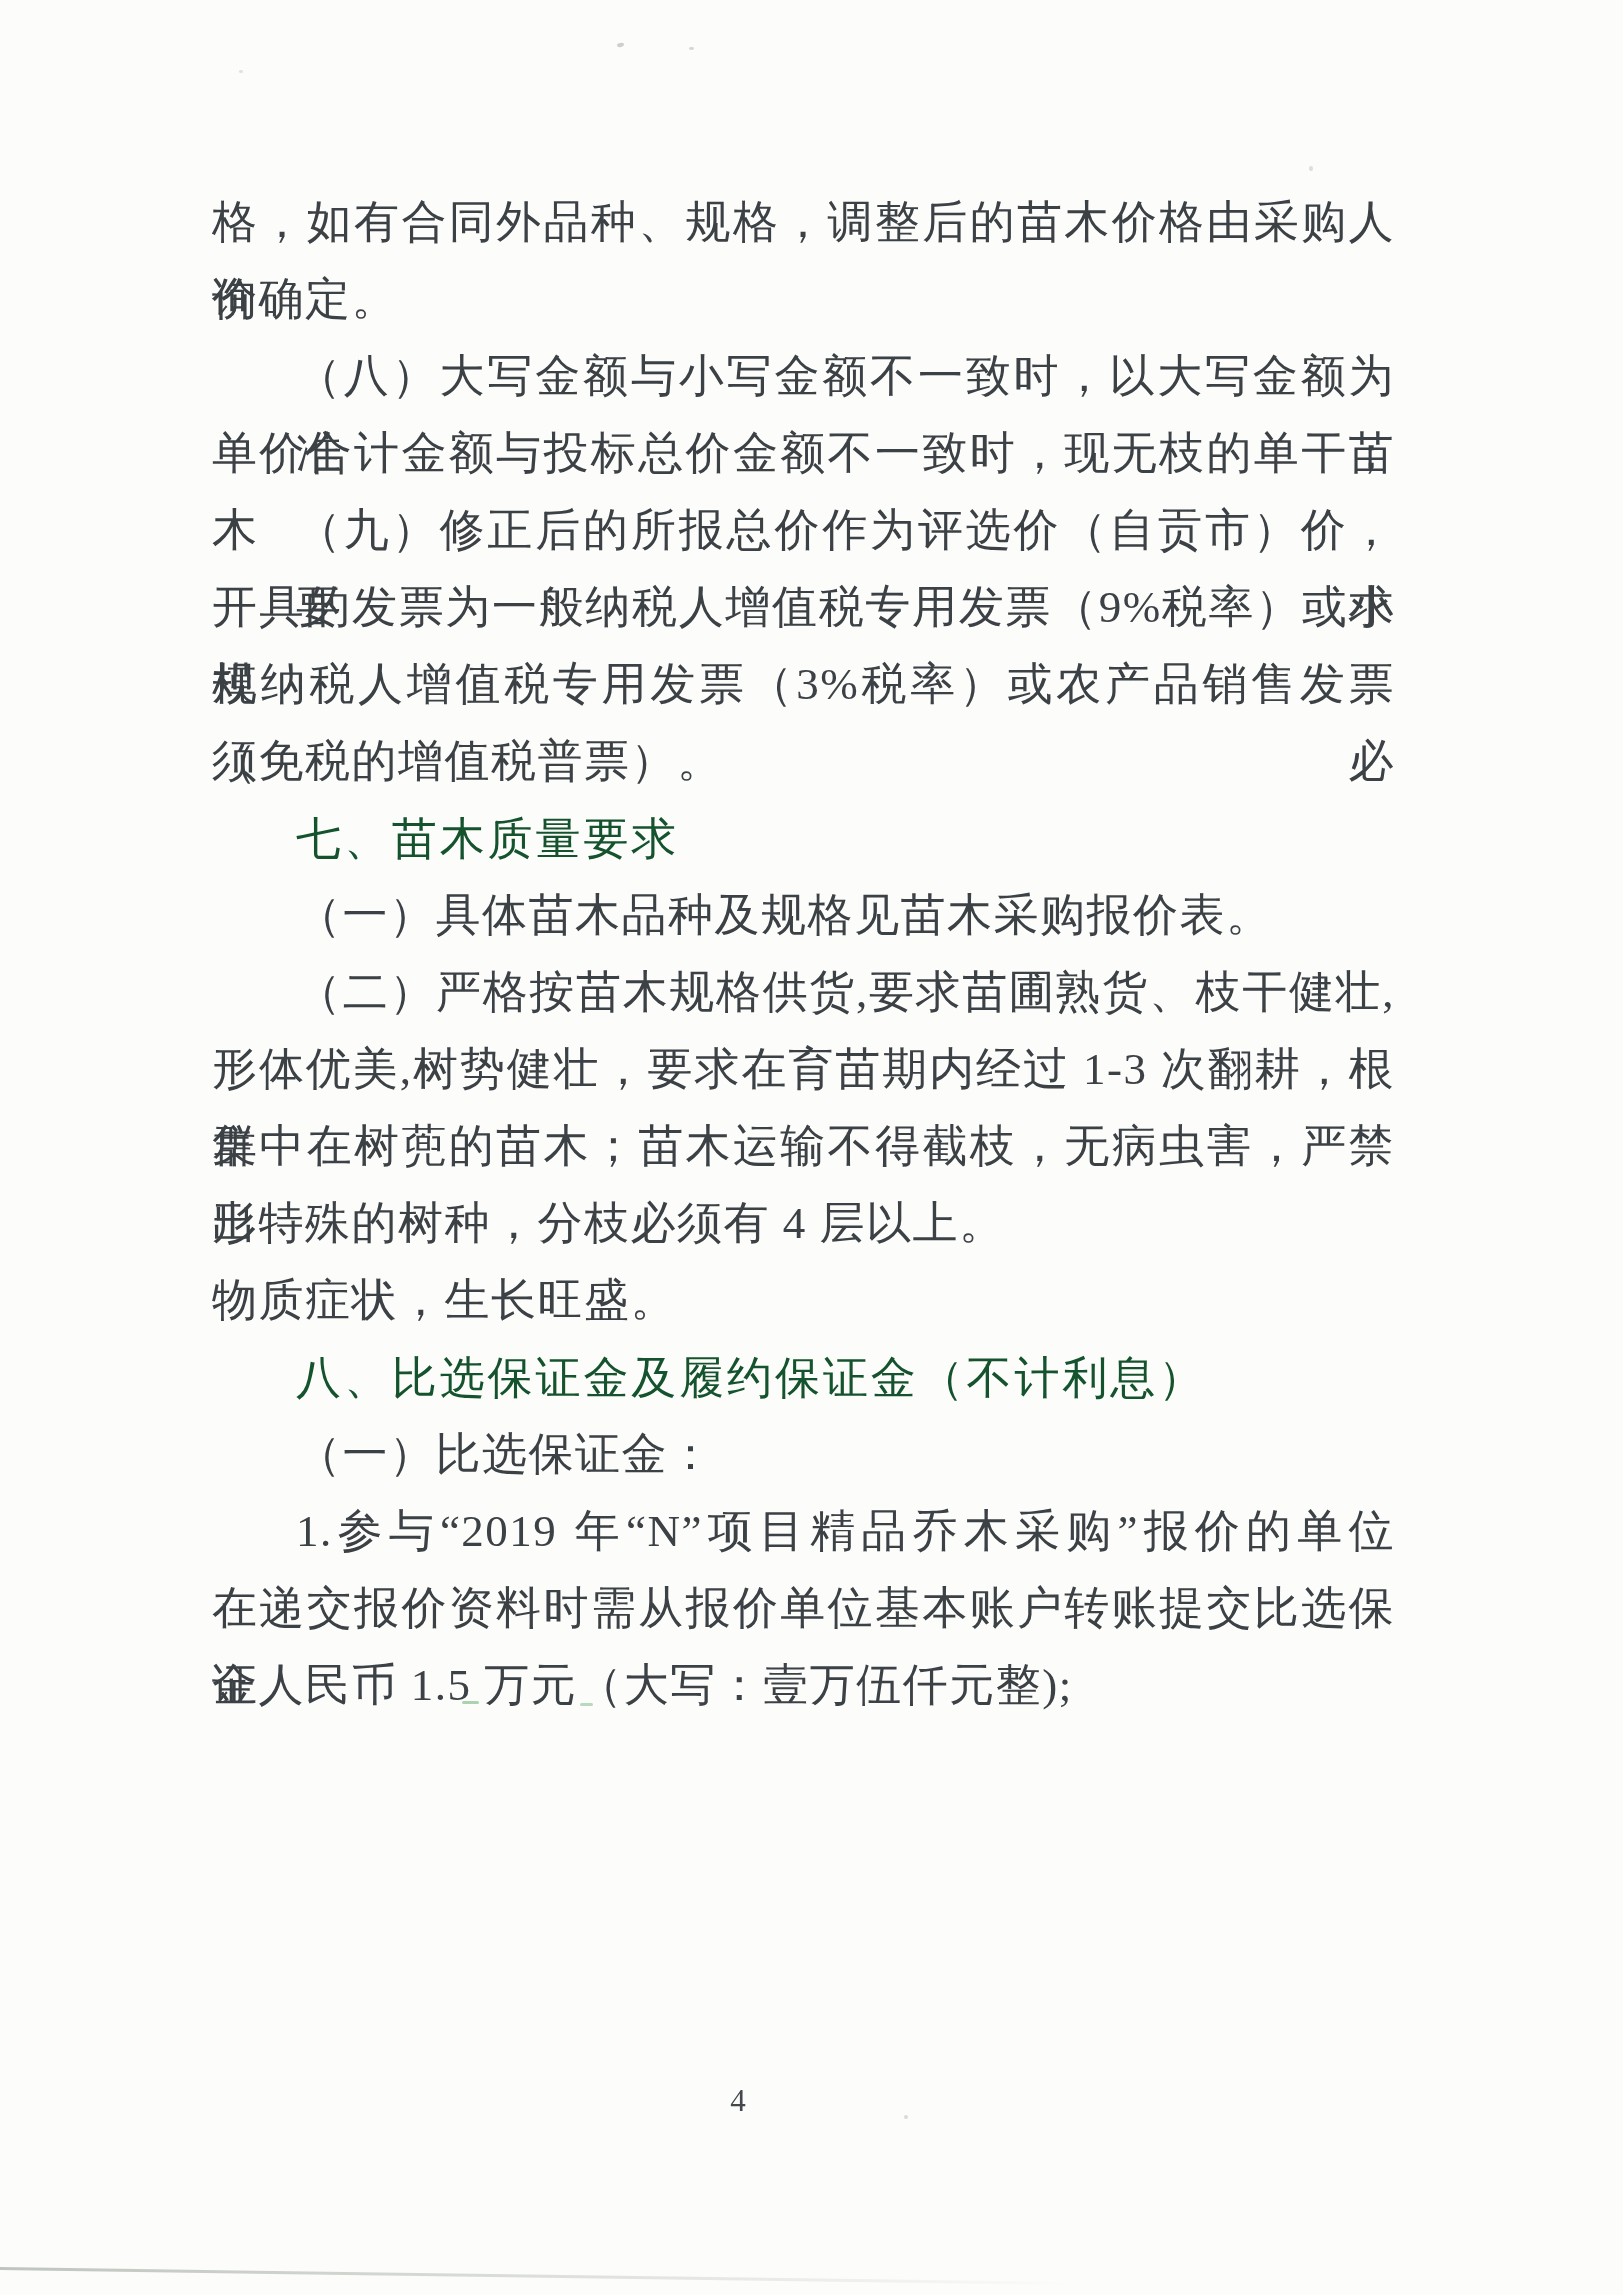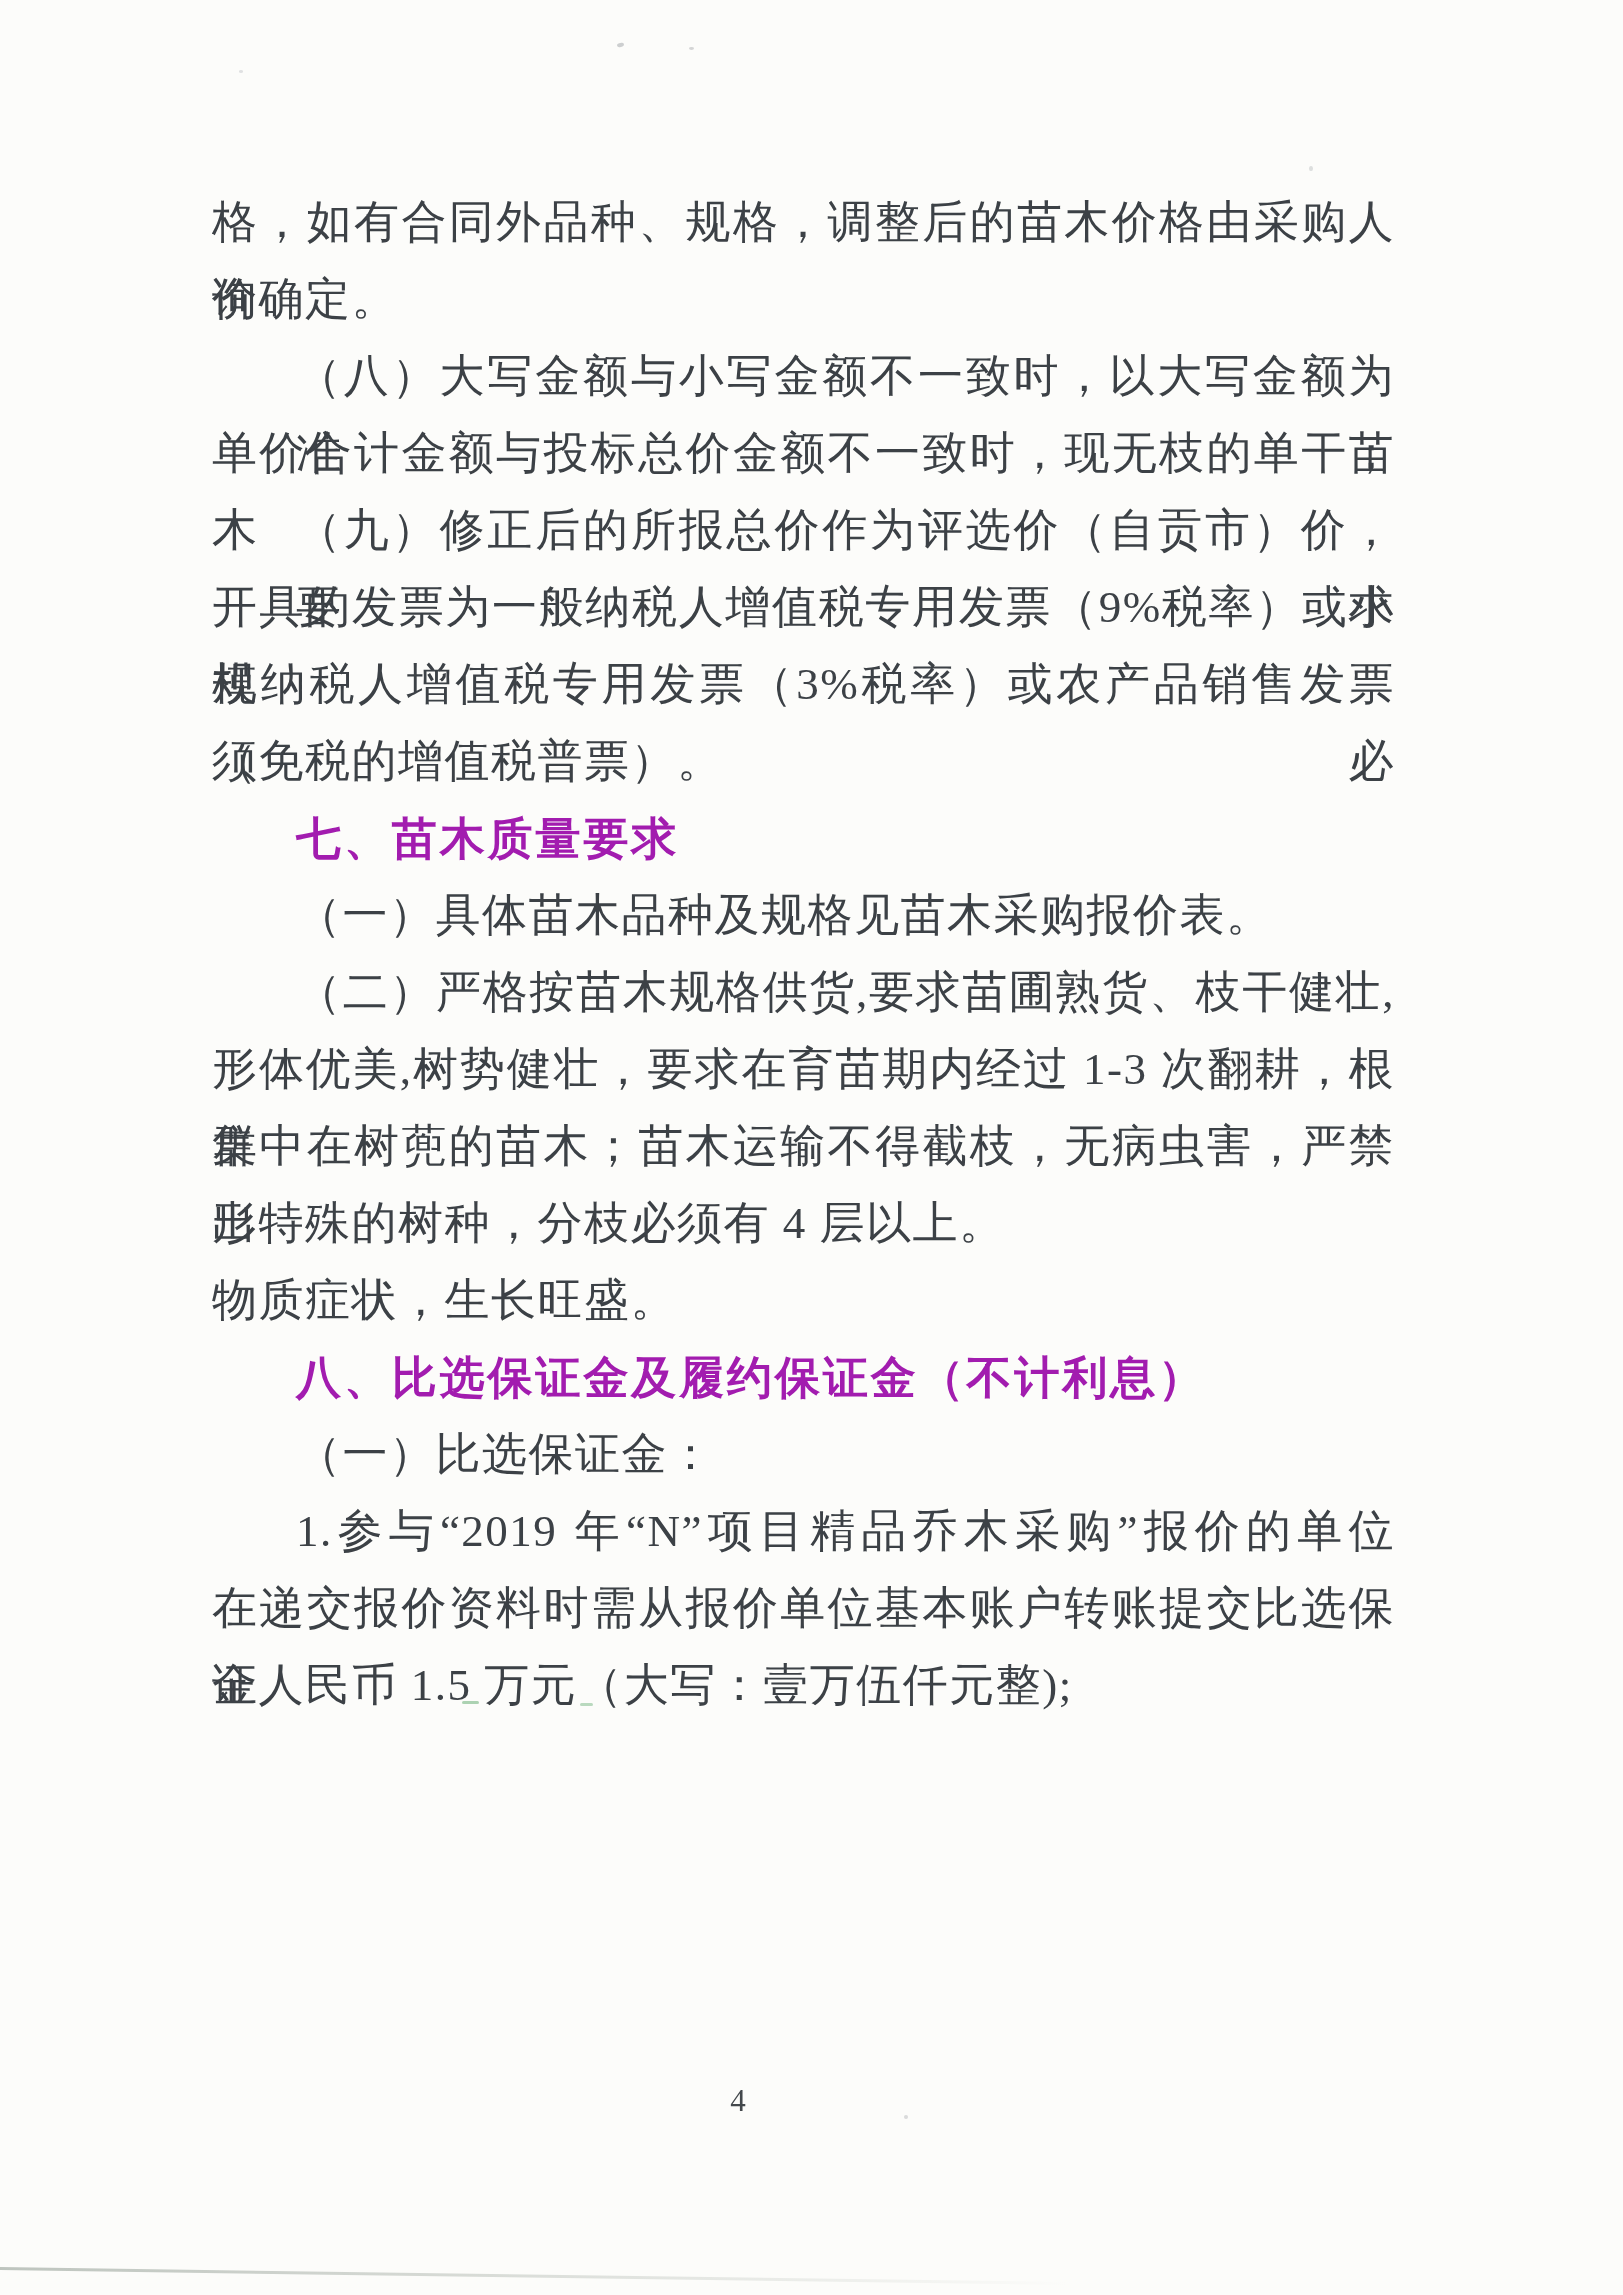--- a/index.html
+++ b/index.html
@@ -31,22 +31,22 @@
   }
   .line.justify {
     text-align: justify;
     text-align-last: justify;
   }
   .line.indent {
     padding-left: 84px;
   }
   .line.heading {
     font-family: "DejaVu Sans", "Liberation Sans", sans-serif;
-    font-weight: 700;
-    color: #a21caf;
+    font-weight: 400;
+    color: #14532d;
     letter-spacing: 2.9px;
   }
   .page-number {
     position: absolute;
     left: 716px;
     top: 2079px;
     width: 44px;
     text-align: center;
     font-size: 31px;
     line-height: 44px;

